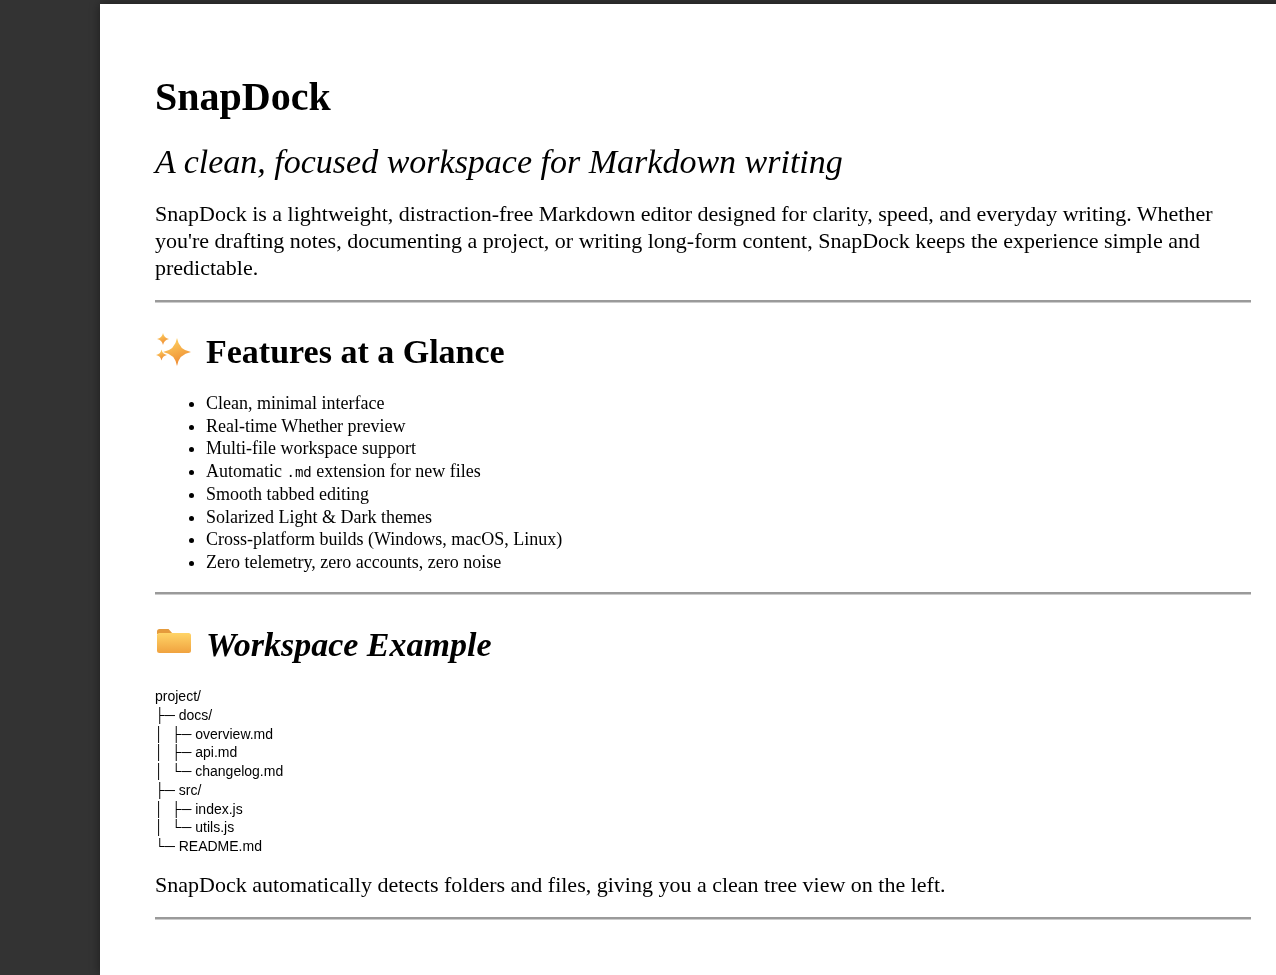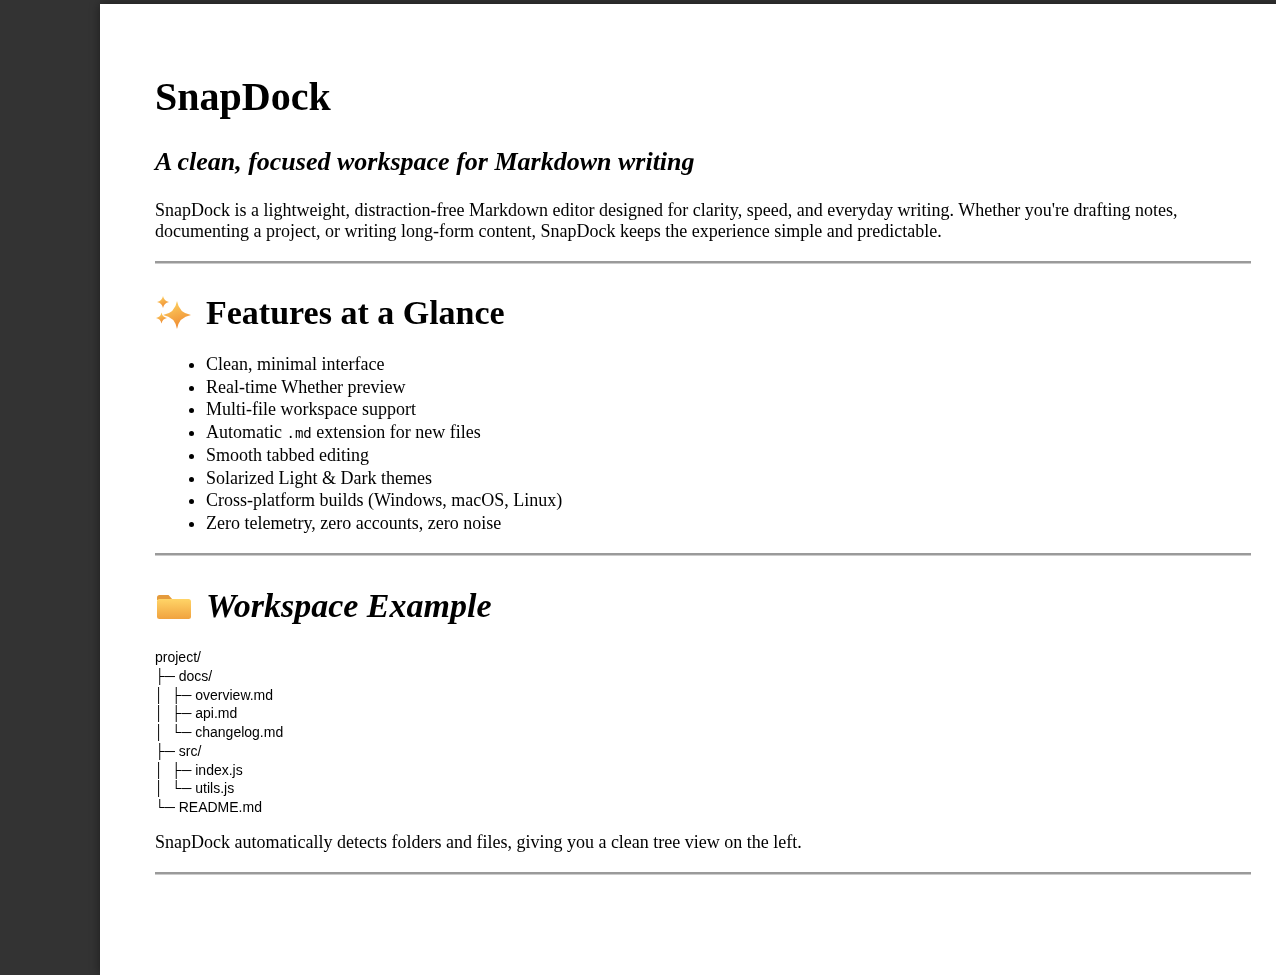--- a/index.html
+++ b/index.html
@@ -28,47 +28,47 @@
     box-shadow:0 0 10px rgba(0,0,0,0.45);
     overflow:hidden;
   }
   h1.doc-title{
     font-size:40px;
     line-height:46px;
     font-weight:bold;
     margin:26px 0 0 0;
   }
   .doc-subtitle{
-    font-size:26px;
+    font-size:34px;
     line-height:30px;
-    font-weight:bold;
+    font-weight:normal;
     font-style:italic;
     margin:27px 0 0 0;
   }
   p.body-text{
-    font-size:18px;
-    line-height:21px;
+    font-size:22px;
+    line-height:27px;
     margin:23px 0 0 0;
   }
   p.lead{margin-top:23px;}
   p.note{margin-top:15px;}
   hr.section-divider{
     height:0;
     border:none;
     border-top:2px solid var(--divider);
     border-bottom:1px solid var(--divider-light);
     margin:19px 0;
   }
   h2.section-heading{
     font-size:34px;
     line-height:40px;
     font-weight:bold;
     margin:29px 0 0 0;
     display:flex;
-    align-items:center;
+    align-items:flex-start;
     gap:11px;
   }
   h2.section-heading.workspace{margin-top:30px;font-style:italic;}
   .emoji{
     width:40px;
     display:inline-flex;
     align-items:center;
     justify-content:flex-start;
     flex:0 0 40px;
   }

